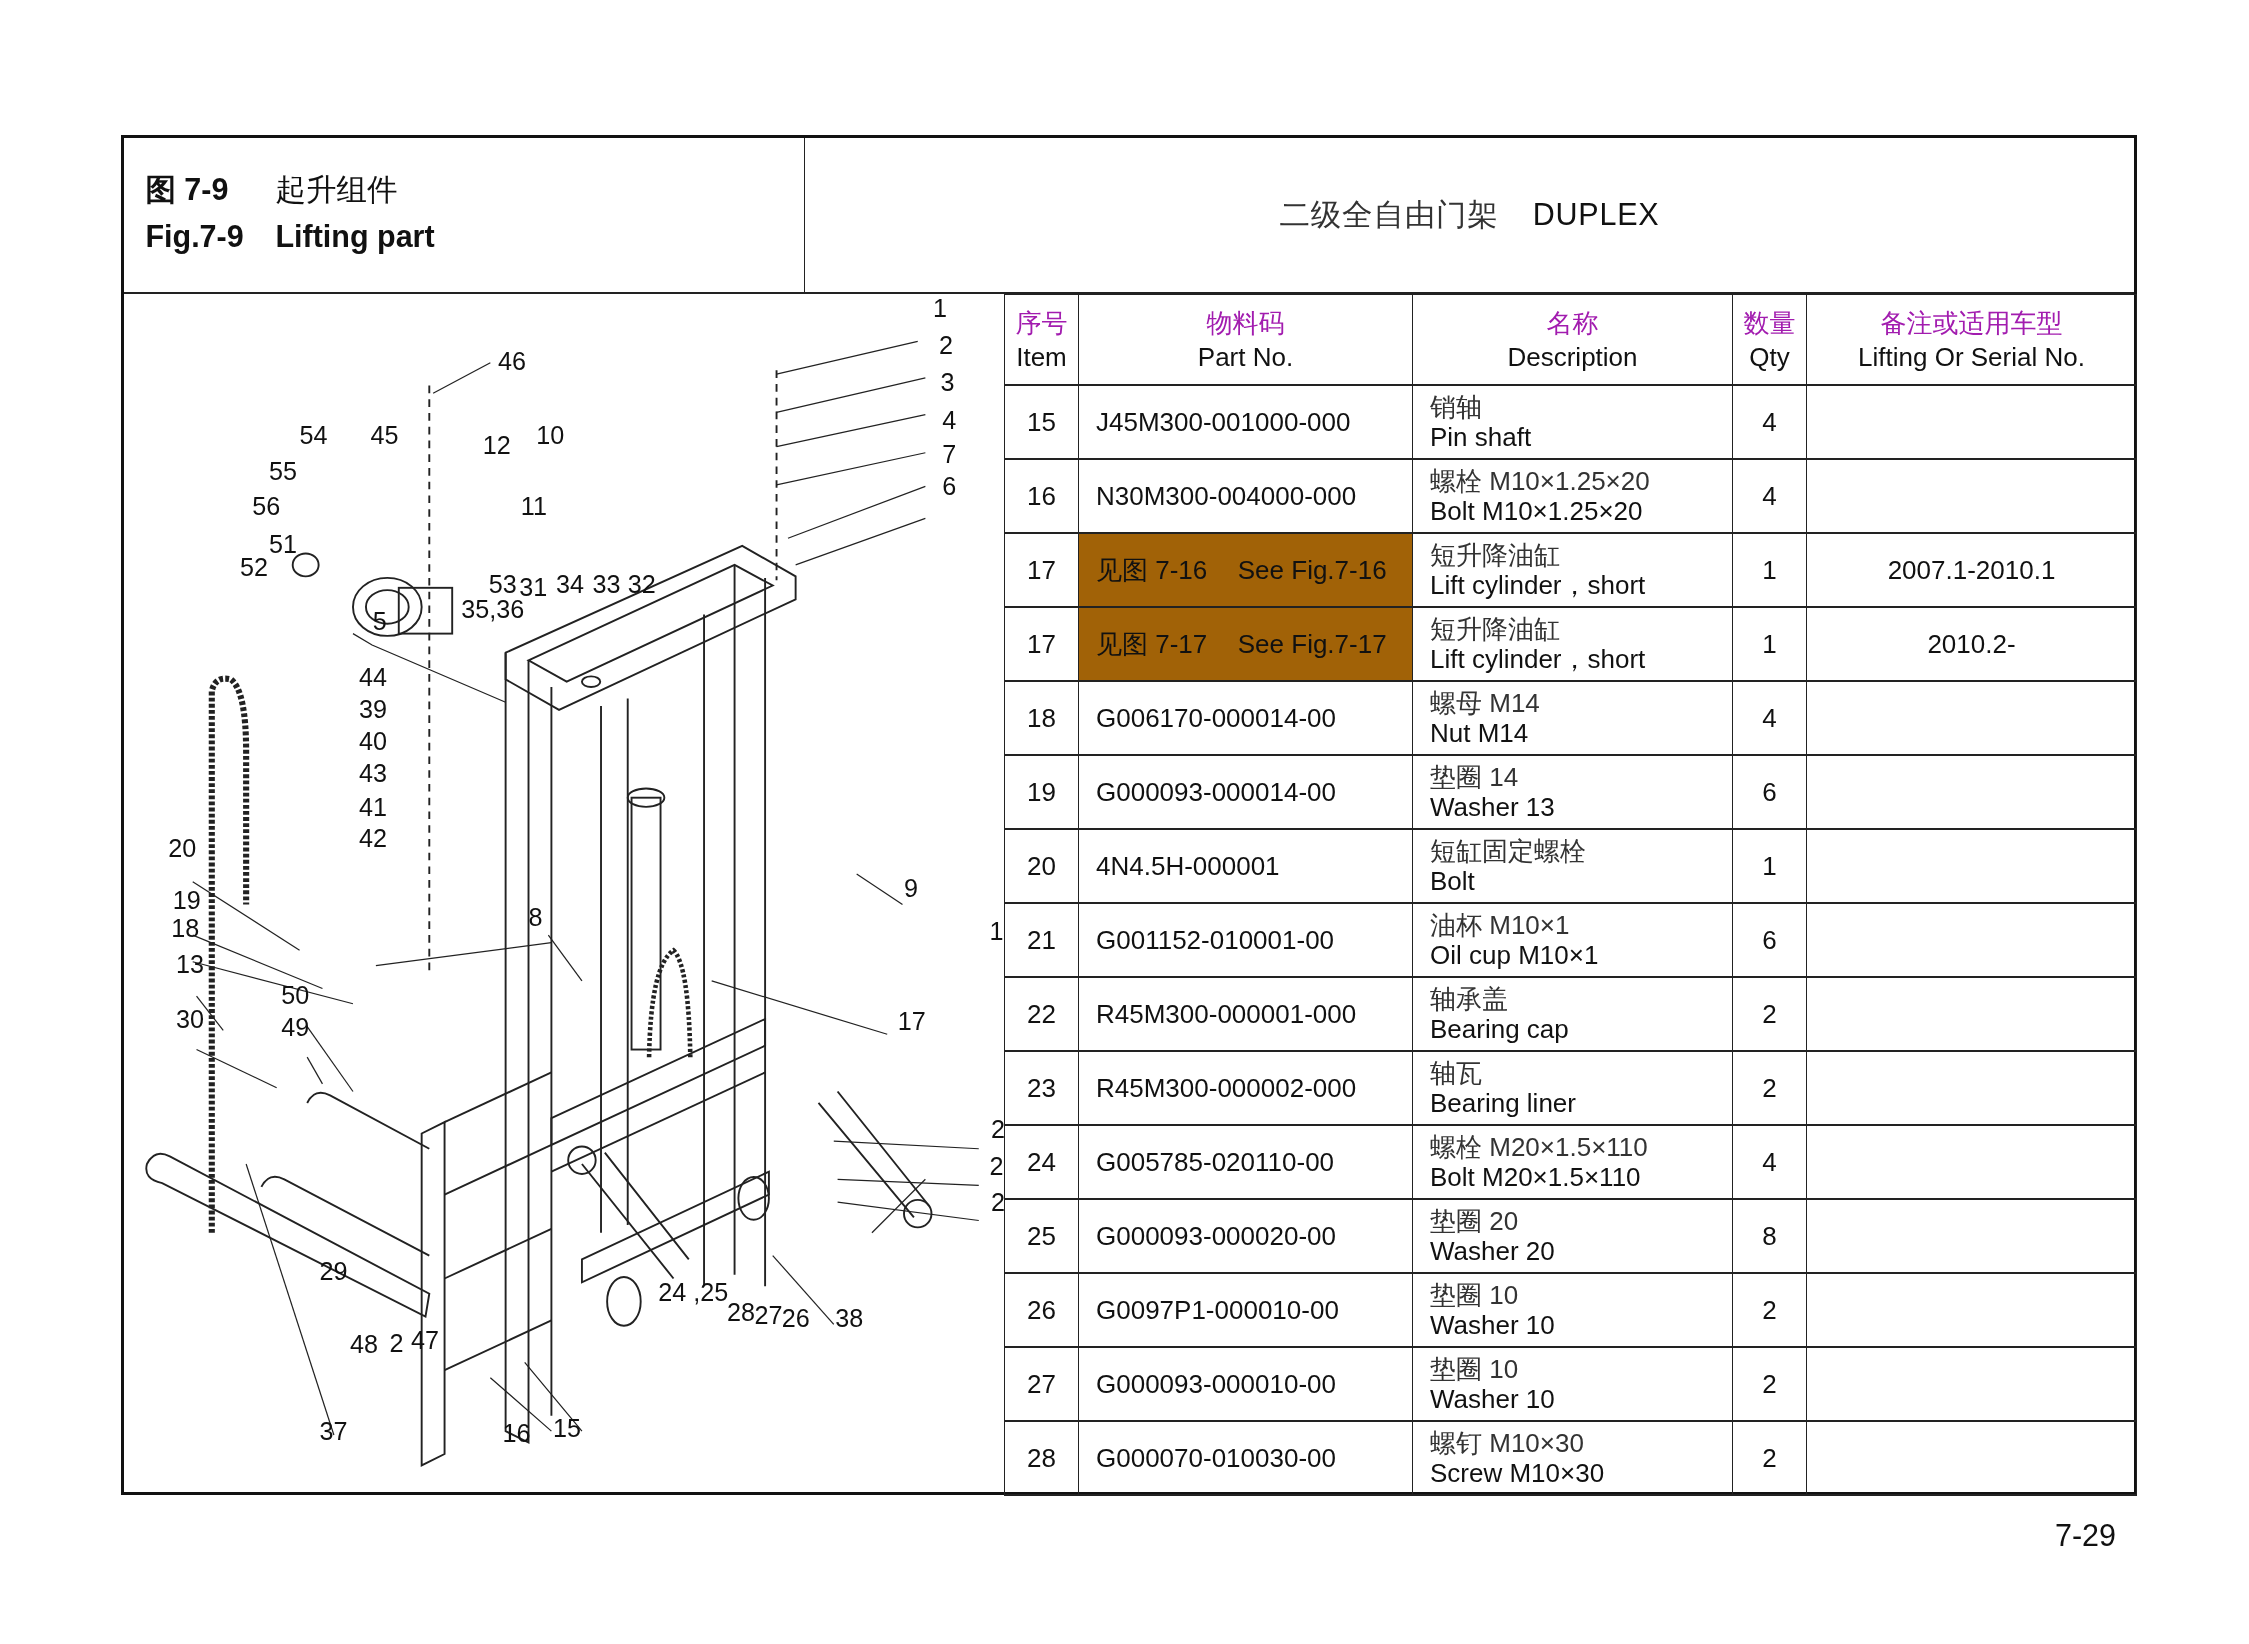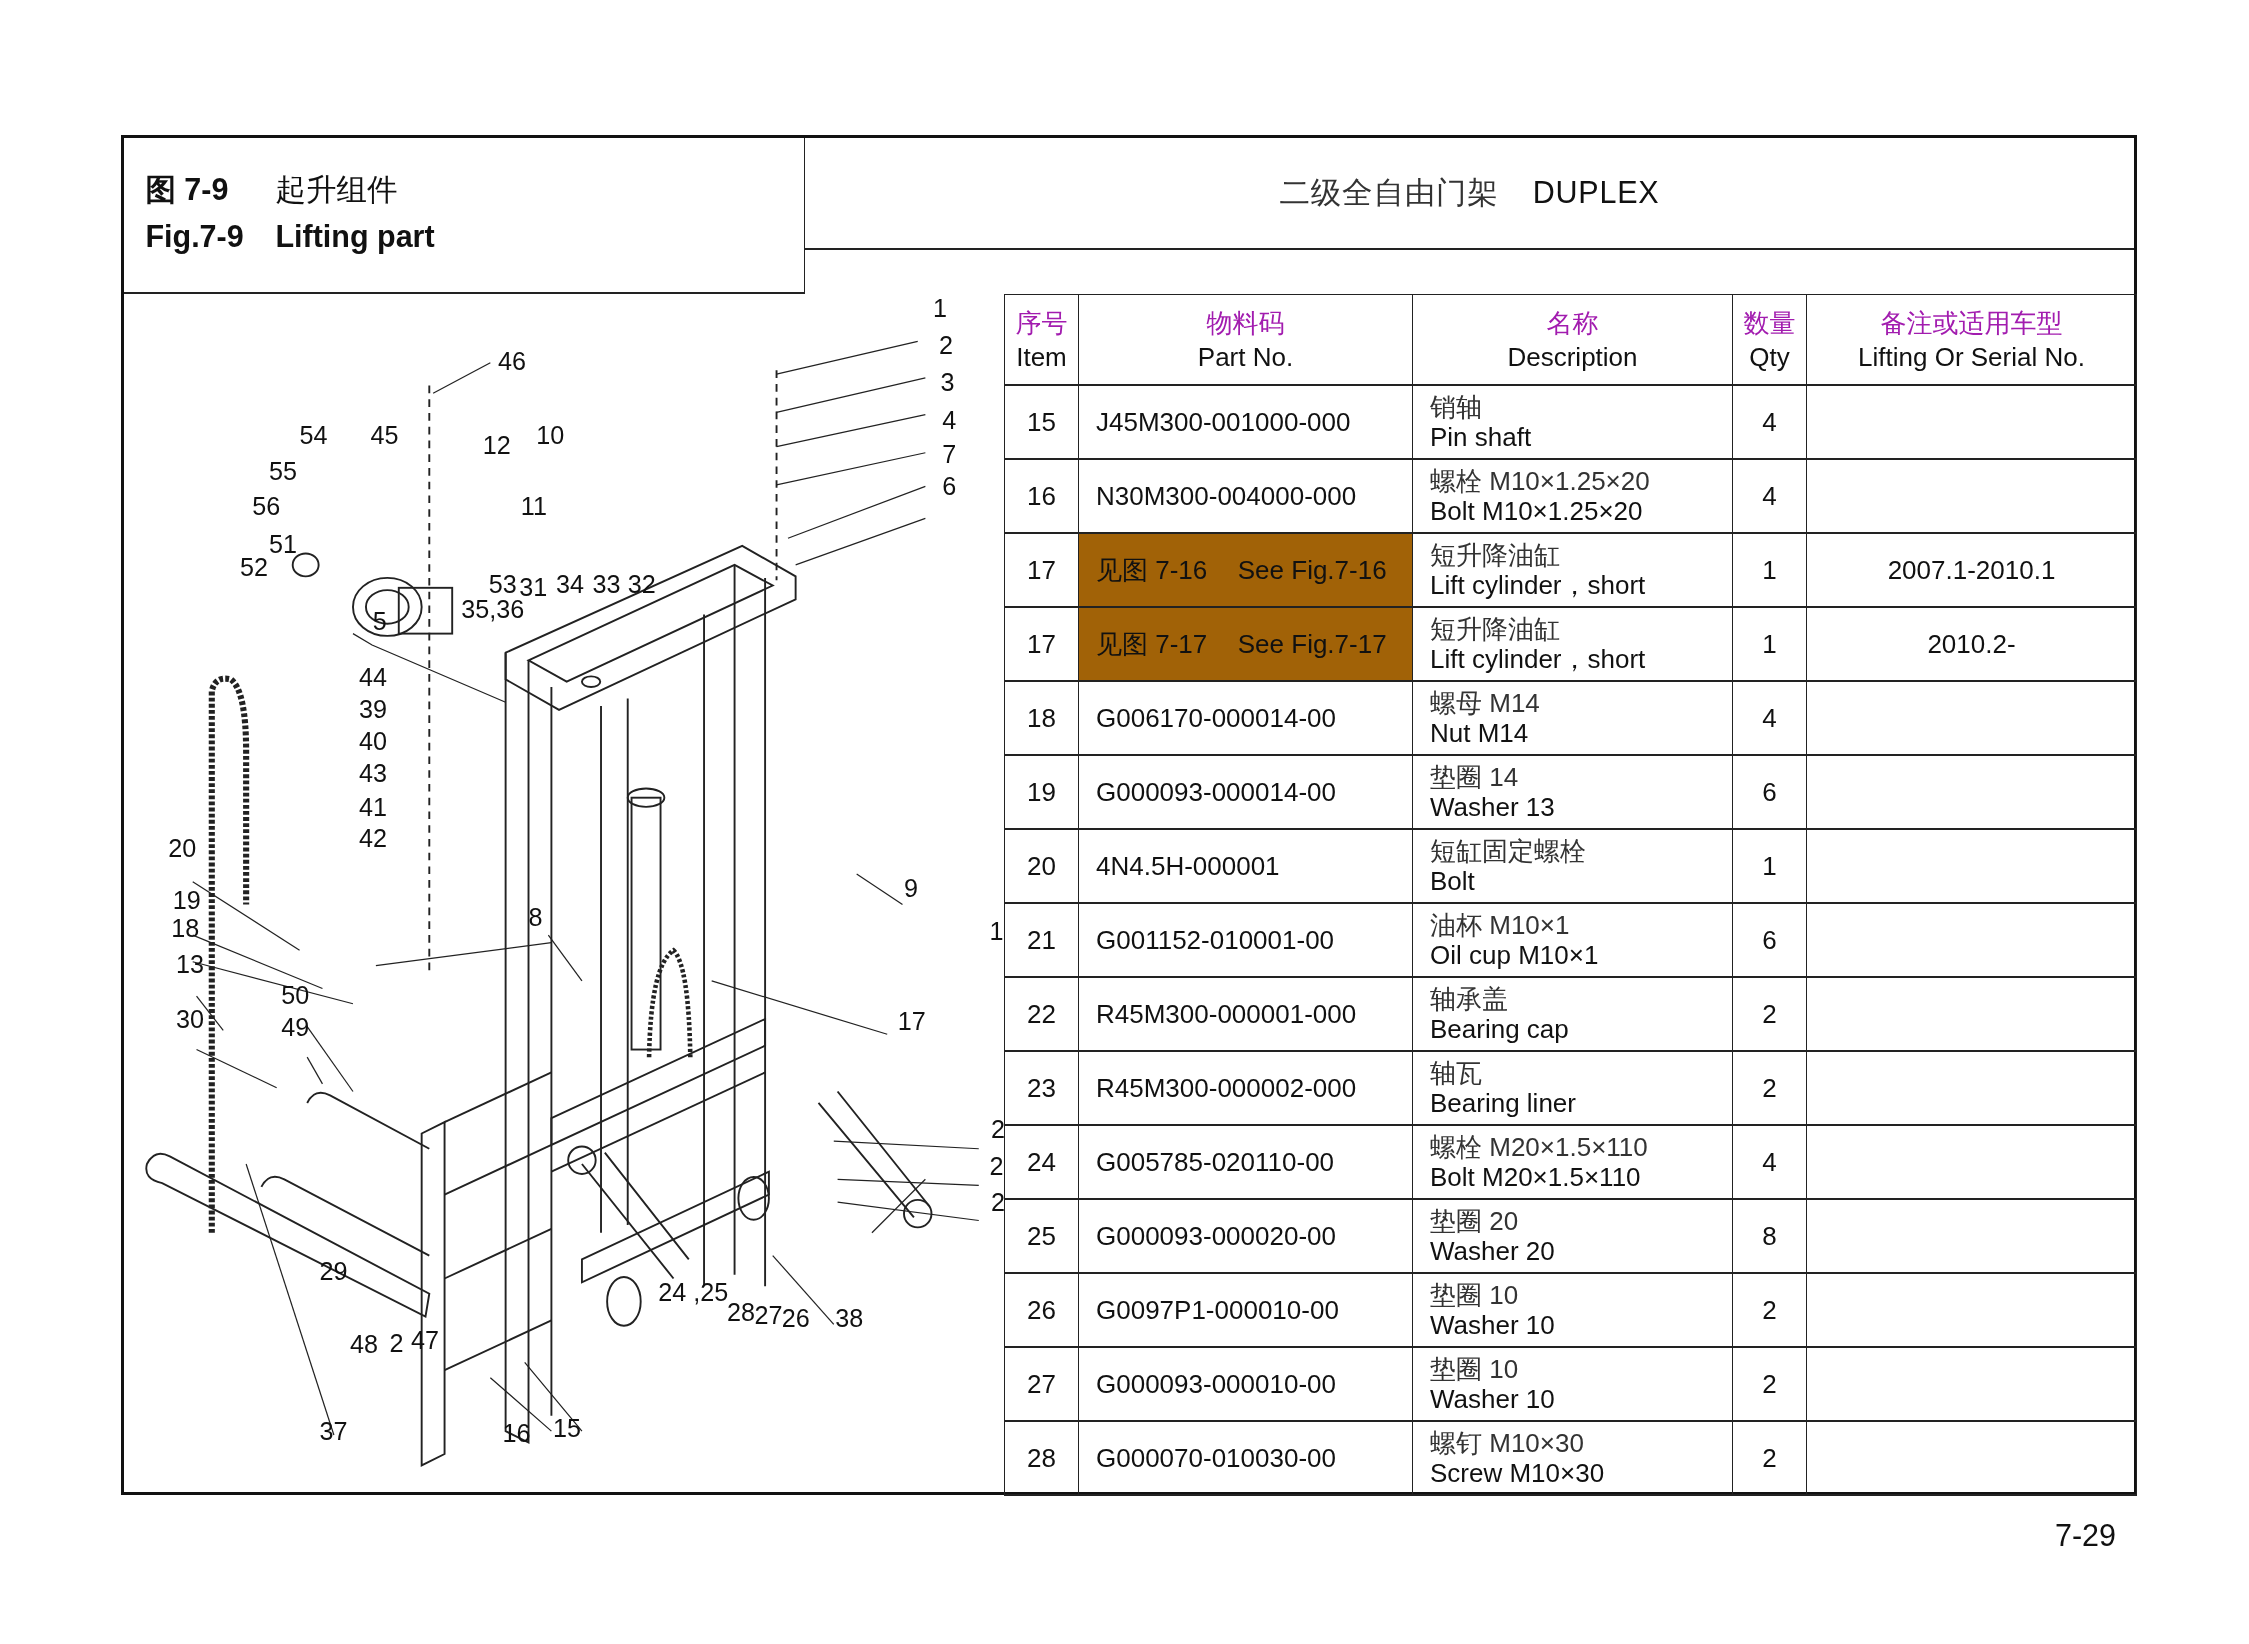--- a/index.html
+++ b/index.html
@@ -2,21 +2,21 @@
 <html style="font-size:12.2px"><head>
 <meta charset="utf-8">
 <style>
   html, body { margin:0; padding:0; background:#ffffff; }
   body { width:2250px; height:1644px; position:relative; overflow:hidden;
          font-family:"Liberation Sans", "DejaVu Sans", sans-serif; color:#111; }
   .frame { position:absolute; left:121px; top:135px; width:2016px; height:1360px;
            border:3.8px solid #111; box-sizing:border-box; }
   .hdr-left { position:absolute; left:0; top:0; width:681px; height:156px;
               border-right:1.5px solid #222; border-bottom:2.3px solid #222; box-sizing:border-box; }
-  .hdr-right { position:absolute; left:681px; top:0; right:0; height:112px;
+  .hdr-right { position:absolute; left:681px; top:0; right:0; height:156px;
                border-bottom:2.3px solid #222; box-sizing:border-box;
                display:flex; align-items:center; justify-content:center; }
   .title-line { position:absolute; left:21.4px; font-weight:bold; font-size:30.5px; }
   .title-line .num { display:inline-block; width:130px; }
   .t1 { top:32px; } .t2 { top:81px; }
   .t1 .cn { font-weight:normal; }
   .subtitle { font-size:30.5px; letter-spacing:0.8px; }
   .subtitle .cn { color:#333; margin-right:34px; }
   .diagram { position:absolute; left:0; top:156px; width:880px; bottom:0; }
   .diagram svg { position:absolute; left:0; top:0; }

